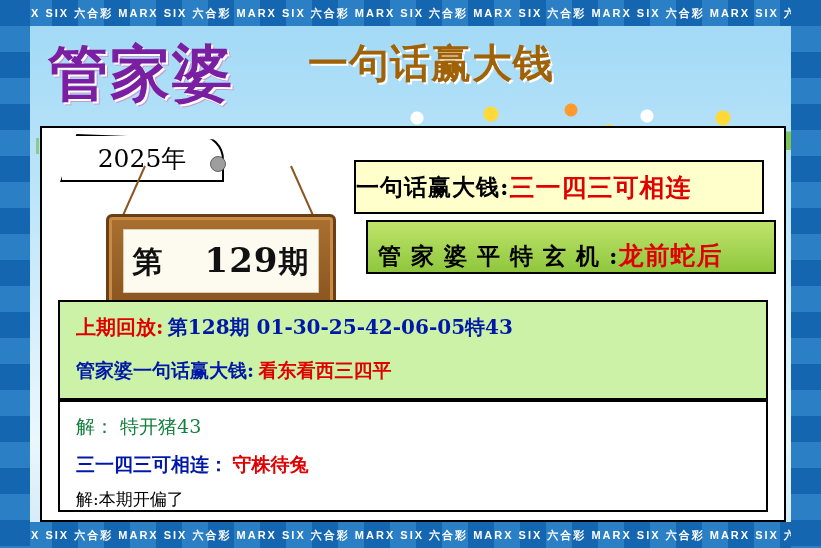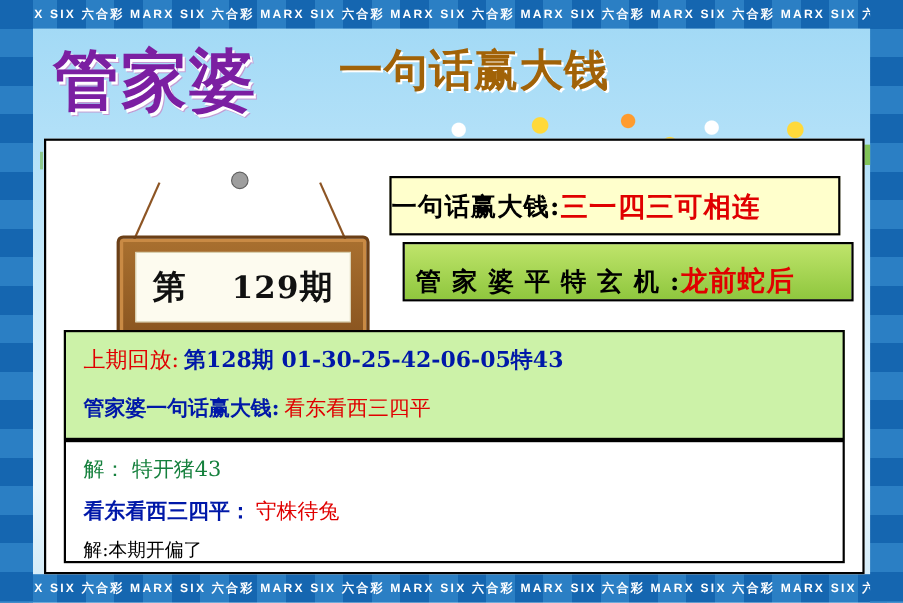--- a/index.html
+++ b/index.html
@@ -102,21 +102,21 @@
   }
   .board .inner{
     position:absolute;left:14px;top:12px;right:14px;bottom:12px;
     background:#fdfbef;border:1px solid #d8cfae;
     display:flex;align-items:center;justify-content:center;
   }
   .issue{
     font-family:"DejaVu Serif","Liberation Serif",serif;
     font-weight:bold;font-size:30px;color:#111;letter-spacing:1px;
   }
-  .issue .num{font-size:28px;margin-left:41px;}
+  .issue .num{font-size:34px;margin-left:41px;}
   
   .rowY{
     position:absolute;left:312px;top:32px;width:410px;height:54px;
     background:#ffffcc;border:2px solid #000;
     display:flex;align-items:center;padding:0 0;box-sizing:border-box;
   }
   .rowG{
     position:absolute;left:324px;top:92px;width:410px;height:54px;
     background:linear-gradient(#bfe46b,#8fc73e);border:2px solid #000;
     display:flex;align-items:flex-end;padding:0 10px;box-sizing:border-box;
@@ -129,21 +129,21 @@
     font-family:"DejaVu Serif","Liberation Serif",serif;
     font-size:25px;font-weight:bold;color:#e00000;letter-spacing:1px;
   }
   
   .greenbox{
     position:absolute;left:16px;top:172px;width:706px;height:96px;
     background:#ccf2a8;border:2px solid #000;
   }
   .gb-line1{position:absolute;left:16px;top:12px;white-space:nowrap;}
   .gb-line2{position:absolute;left:16px;top:56px;white-space:nowrap;}
-  .t-red{color:#e00000;font-weight:normal;}
+  .t-red{color:#e00000;font-weight:bold;}
   .t-blue{color:#0018a8;font-weight:bold;}
   .f20{font-size:19px;font-family:"DejaVu Serif","Liberation Serif",serif;margin-top:34px;}
   .f21{font-size:20px;font-family:"DejaVu Serif","Liberation Serif",serif;}
   
   .whitebox{
     position:absolute;left:16px;top:272px;width:706px;height:108px;
     background:#ffffff;border:2px solid #000;
   }
   .wb1{position:absolute;left:16px;top:12px;font-size:19px;
        font-family:"DejaVu Serif","Liberation Serif",serif;color:#15803d;}
@@ -167,20 +167,21 @@
 <div class="flowers"></div>
 <div class="grassline"></div>
 
 <div class="header">
   <div class="brand">管家婆</div>
   <div class="slogan">一句话赢大钱</div>
 </div>
 
 <div class="panel">
 
+  <div class="yeartag">2025年</div>
 
   <div class="hanger">
     <div class="nail"></div>
     <div class="ropeL"></div>
     <div class="ropeR"></div>
     <div class="board">
       <div class="inner">
         <span class="issue"><span>第</span><span class="num">129</span><span>期</span></span>
       </div>
     </div>
@@ -203,19 +204,19 @@
     </div>
     <div class="gb-line2">
       <span class="f20 t-blue">管家婆一句话赢大钱:</span>
       <span class="f20 t-red">看东看西三四平</span>
     </div>
   </div>
 
   <div class="whitebox">
     <div class="wb1">解： 特开猪43</div>
     <div class="wb2">
-      <span class="f20 t-blue">看东看西三四平：</span>
+      <span class="f20 t-blue">三一四三可相连：</span>
       <span class="f20 t-red">守株待兔</span>
     </div>
     <div class="wb3">解:本期开偏了</div>
   </div>
 
 </div>
 
 </body></html>

